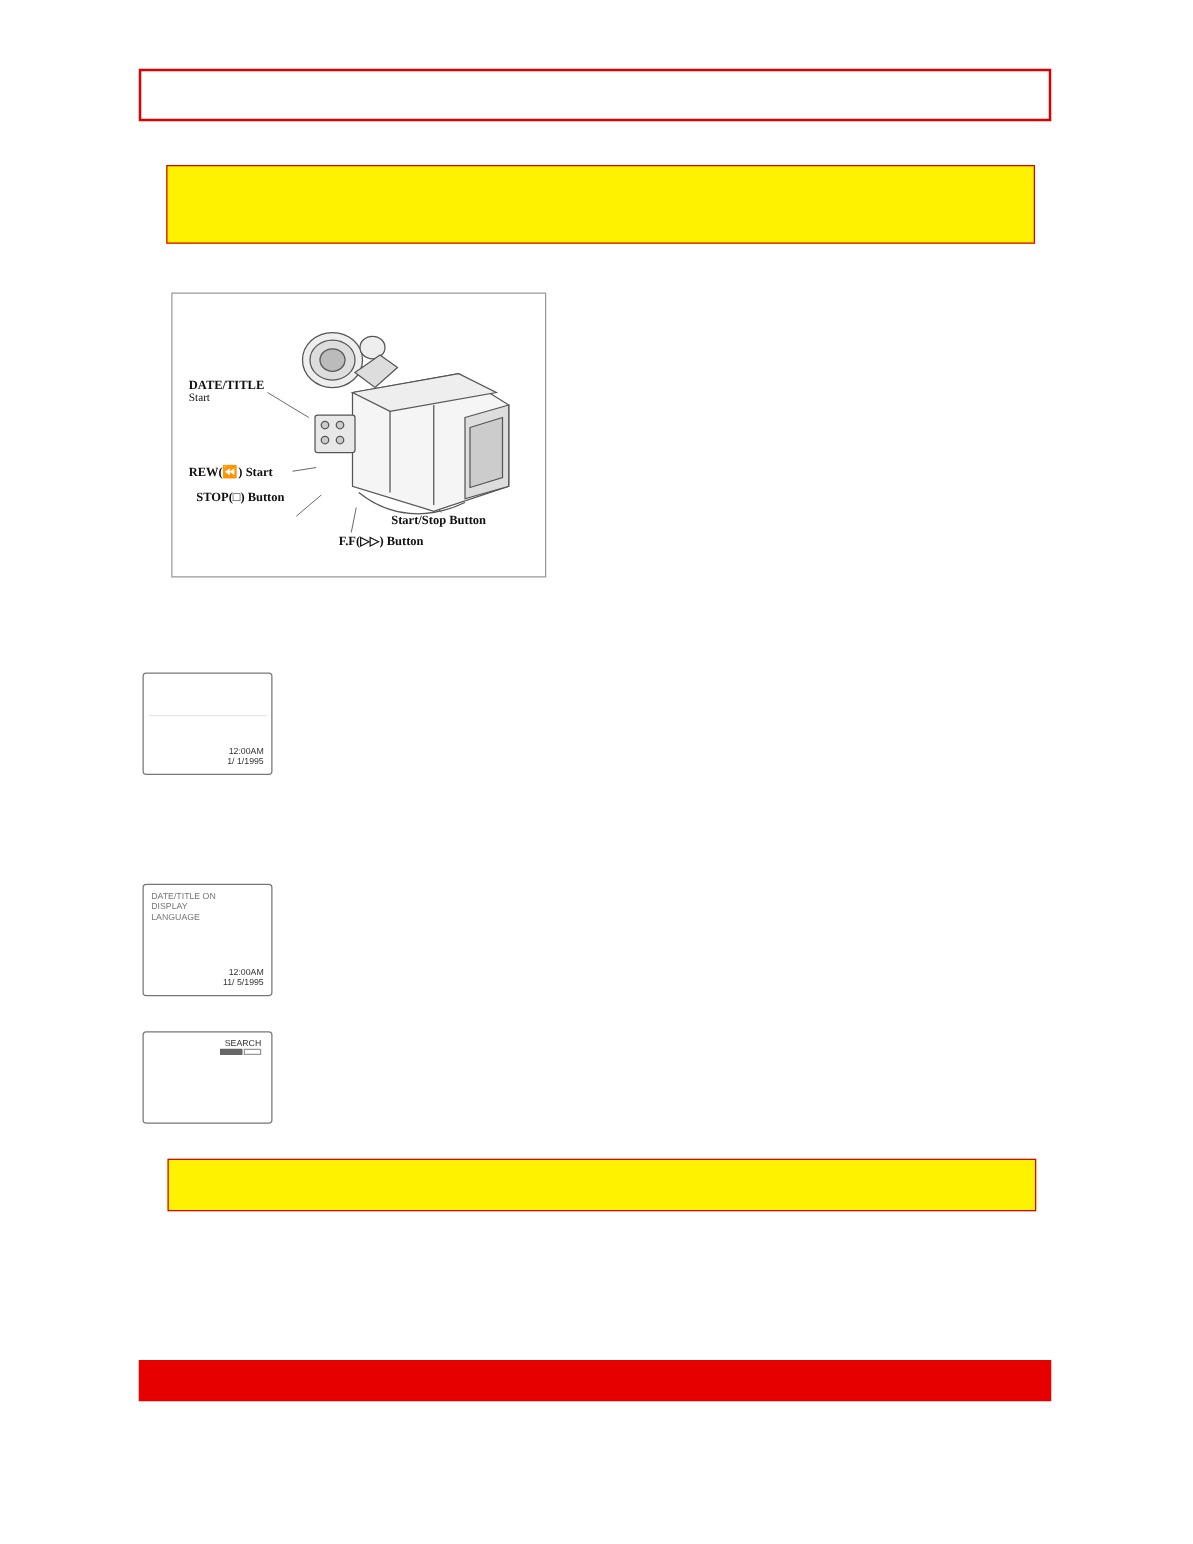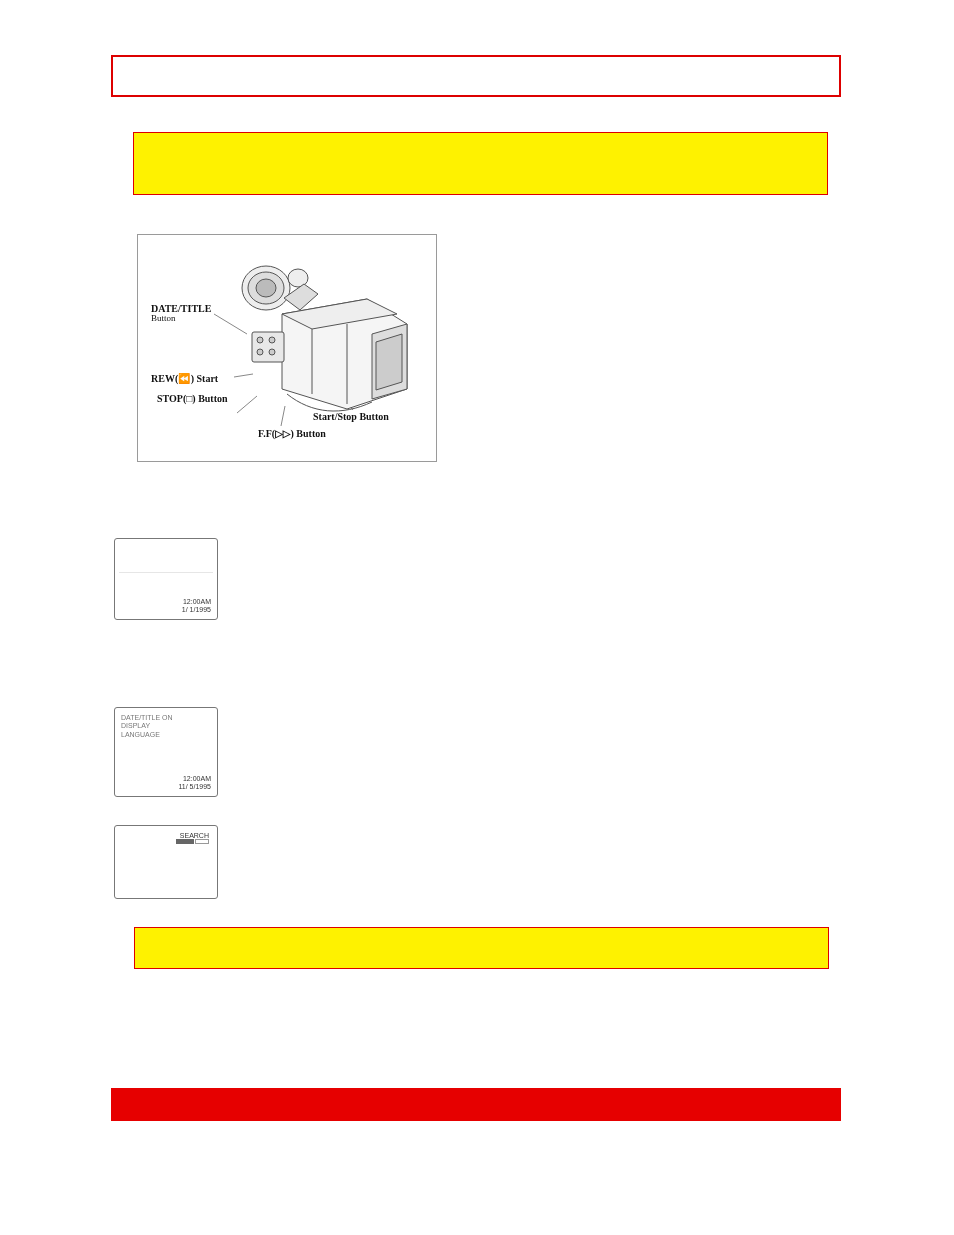--- a/index.html
+++ b/index.html
@@ -111,25 +111,25 @@
 
   <div class="red-box"></div>
 
   <div class="yellow-bar-1"></div>
 
   <div class="figure-main">
     <div class="fig-border"></div>
 
     <div class="fig-label" style="left:14px; top:70px;">
       <span>DATE/TITLE</span>
-      <span class="sub">Button</span>
+      <span class="sub">Start</span>
     </div>
     <div class="fig-label" style="left:14px; top:140px;">REW(⏪) Start</div>
     <div class="fig-label" style="left:20px; top:160px;">STOP(□) Button</div>
-    <div class="fig-label" style="left:121px; top:195px;">F.F(▷▷) Button</div>
+    <div class="fig-label" style="left:134px; top:195px;">F.F(▷▷) Button</div>
     <div class="fig-label" style="left:176px; top:178px;font-family:Liberation Serif, serif;">Start/Stop Button</div>
 
     <svg style="position:absolute;left:0;top:0;width:300px;height:228px;">
       <line x1="77" y1="80" x2="110" y2="100" stroke="#555" stroke-width="0.7"></line>
       <line x1="97" y1="143" x2="116" y2="140" stroke="#555" stroke-width="0.7"></line>
       <line x1="100" y1="179" x2="120" y2="162" stroke="#555" stroke-width="0.7"></line>
       <line x1="144" y1="192" x2="148" y2="172" stroke="#555" stroke-width="0.7"></line>
       <line x1="216" y1="176" x2="200" y2="158" stroke="#555" stroke-width="0.7"></line>
     </svg>
 

